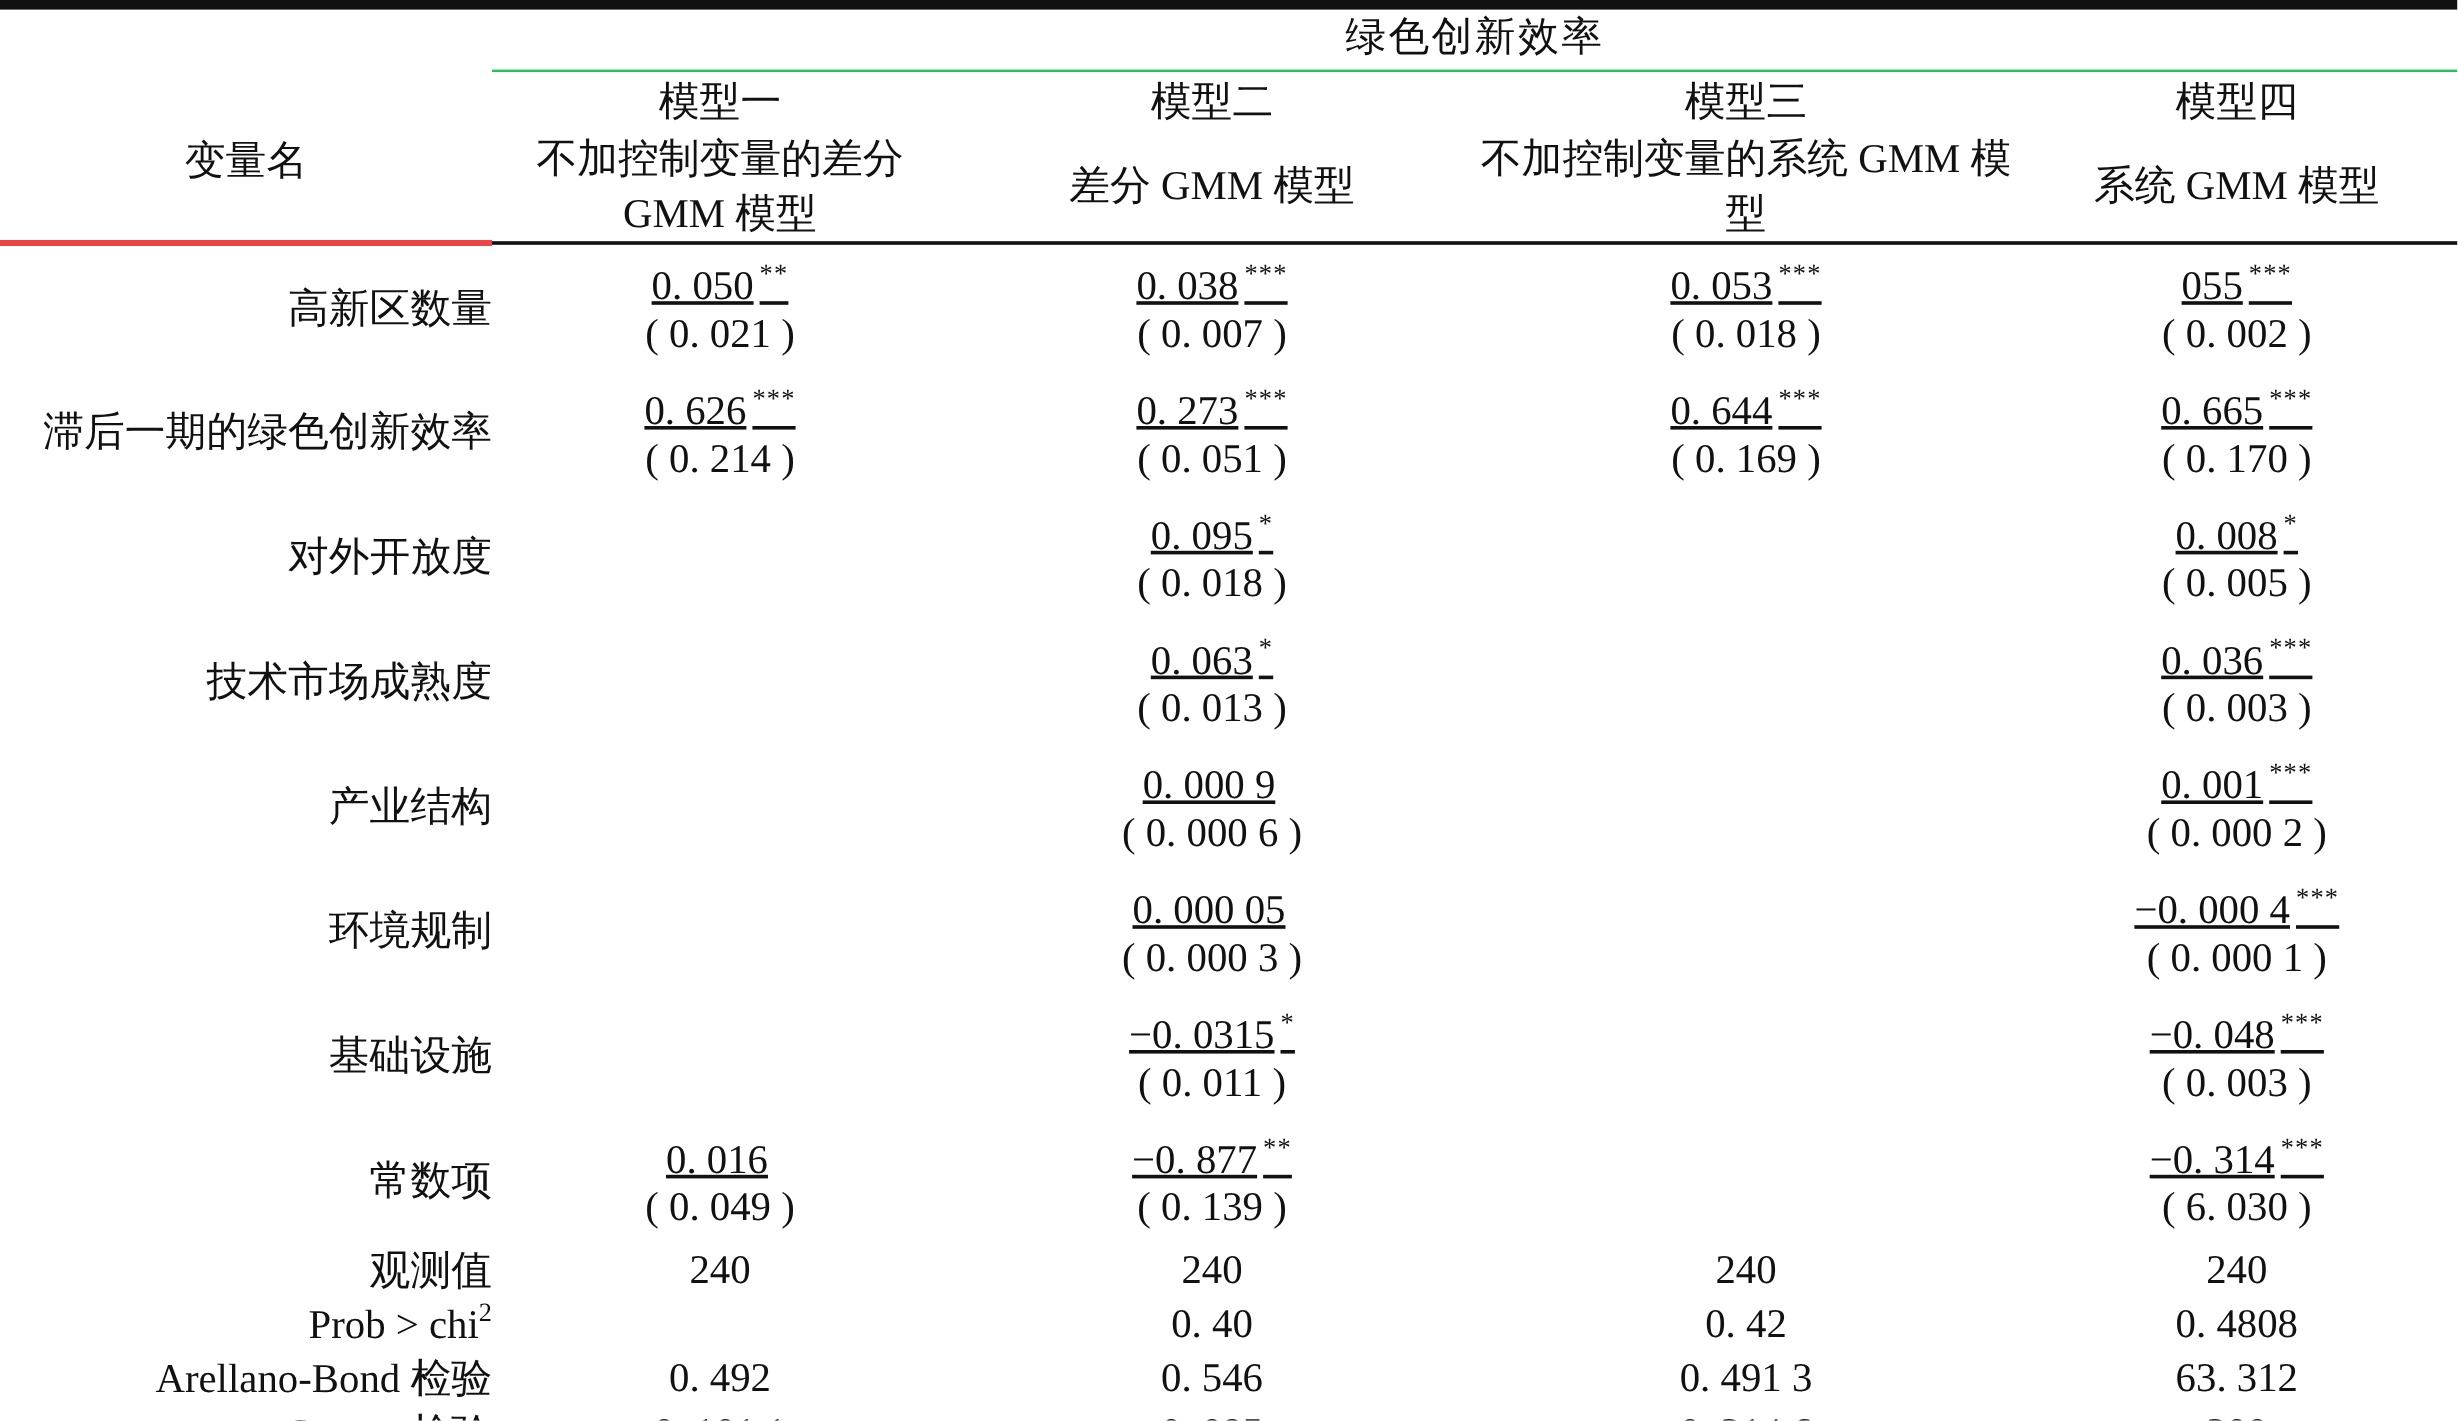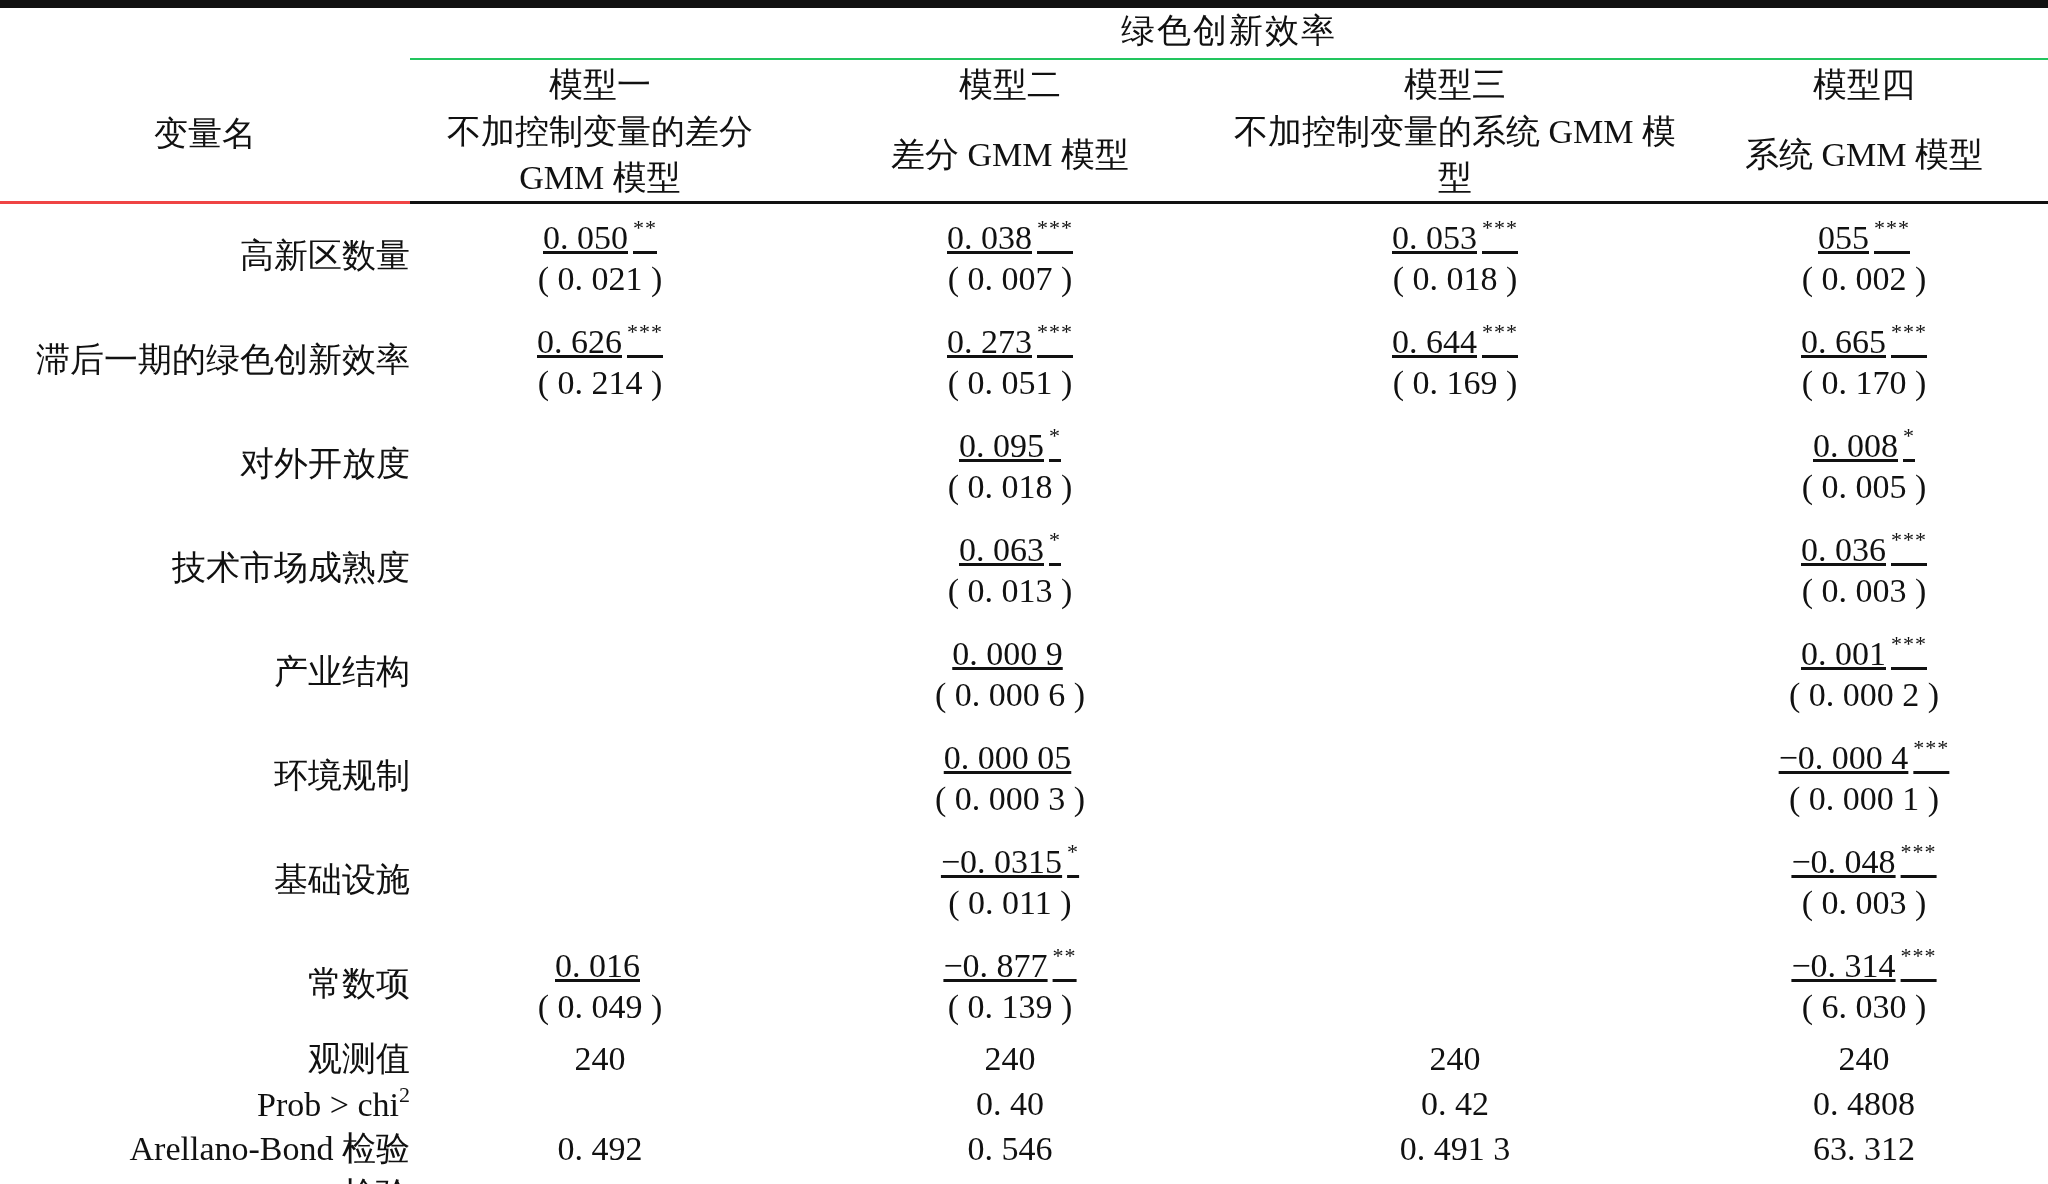--- a/index.html
+++ b/index.html
@@ -42,21 +42,21 @@
     border-bottom: 2px solid #22c55e;
     padding-bottom: 4px;
     letter-spacing: 2px;
   }
   tr.model-name-row { height: 50px; }
   tr.model-name-row th { text-align: center; vertical-align: middle; font-family: Liberation Serif, serif; }
   th.varname {
     text-align: center;
     vertical-align: top;
     padding-top: 8px;
-    border-bottom: 3px solid #ef4444;
+    border-bottom: 5px solid #ef4444;
   }
   tr.model-desc-row { height: 52px; margin-left: 36px; }
   tr.model-desc-row th {
     text-align: center;
     vertical-align: middle;
     border-bottom: 3px solid #111;
   }
 
   tr.coef-row { height: 104px; }
   td.rowlabel {

